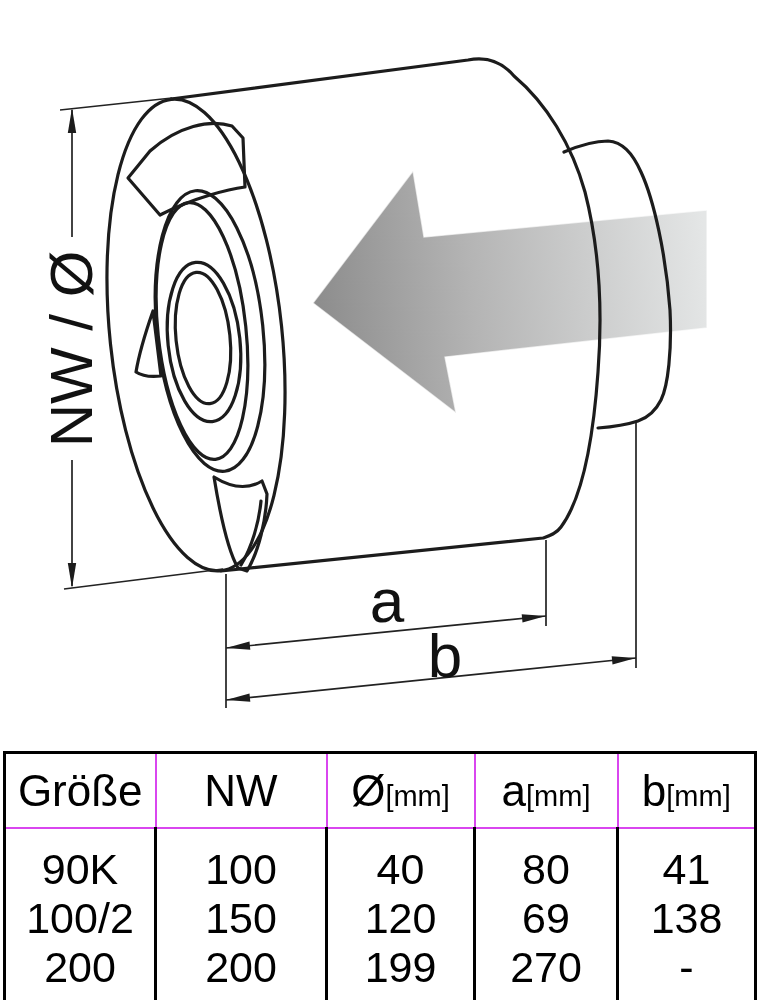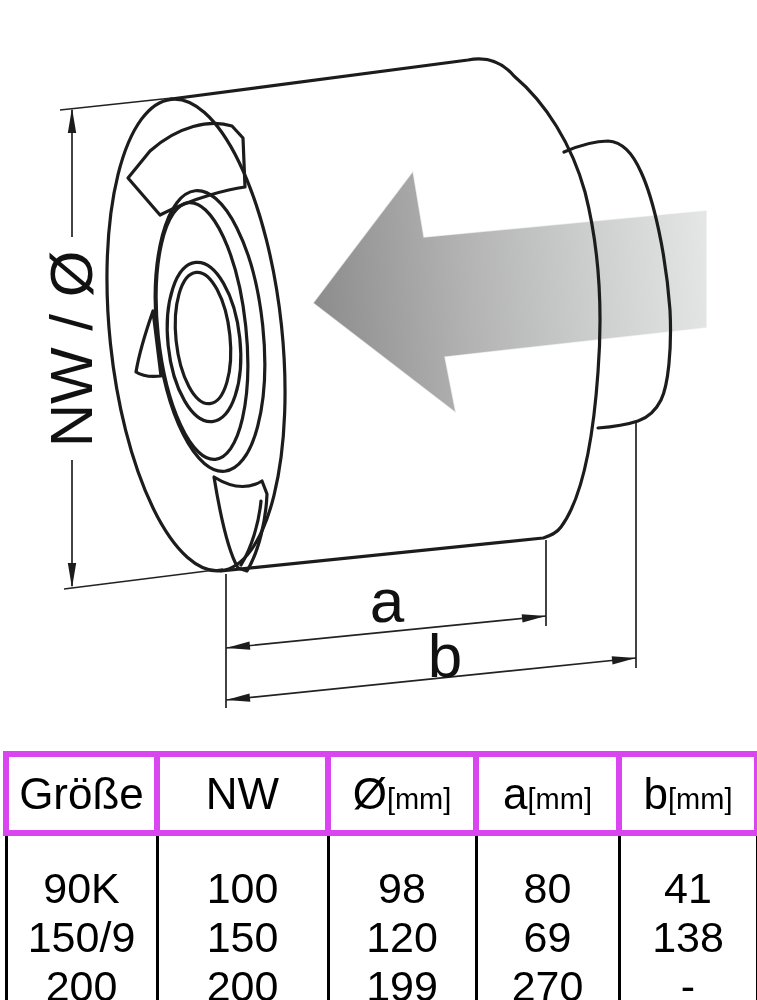--- a/index.html
+++ b/index.html
@@ -29,42 +29,42 @@
     top: 751px;
     width: 751px;
     height: 247px;
     border-collapse: collapse;
     table-layout: fixed;
     border: 3px solid #000;
     background: #fff;
     color: #000;
   }
   table.dims th {
-    border: 6px solid #d946ef;
+    border: 2px solid #d946ef;
     height: 73px;
     text-align: center;
     vertical-align: middle;
     font-weight: normal;
     font-size: 44px;
     padding: 0;
     white-space: nowrap;
   }
   table.dims td {
     border-left: 3px solid #000;
     border-right: 3px solid #000;
     border-top: none;
     border-bottom: none;
     text-align: center;
     vertical-align: middle;
     font-size: 43px;
     height: 48px;
     padding: 0;
     white-space: nowrap;
   }
-  table.dims tr.first-row td { padding-top: 28px; }
+  table.dims tr.first-row td { padding-top: 16px; }
   table.dims tr.last-row td  { padding-bottom: 8px; }
   .unit {
     font-size: 29px;
     margin-left: 0;
   }
   .unit:empty { display: none; margin-left: 0; }
   
   text {
     font-family: "Liberation Sans", sans-serif;
     fill: #111111;
@@ -170,26 +170,26 @@
         </th>
         <th>
           <span>b</span><span class="unit">[mm]</span>
         </th>
       </tr>
     </thead>
     <tbody>
       <tr class="first-row">
         <td>90K</td>
         <td>100</td>
-        <td>98</td>
+        <td>40</td>
         <td>80</td>
         <td>41</td>
       </tr>
       <tr>
-        <td>150/9</td>
+        <td>100/2</td>
         <td>150</td>
         <td>120</td>
         <td>69</td>
         <td>138</td>
       </tr>
       <tr class="last-row">
         <td>200</td>
         <td>200</td>
         <td>199</td>
         <td>270</td>

